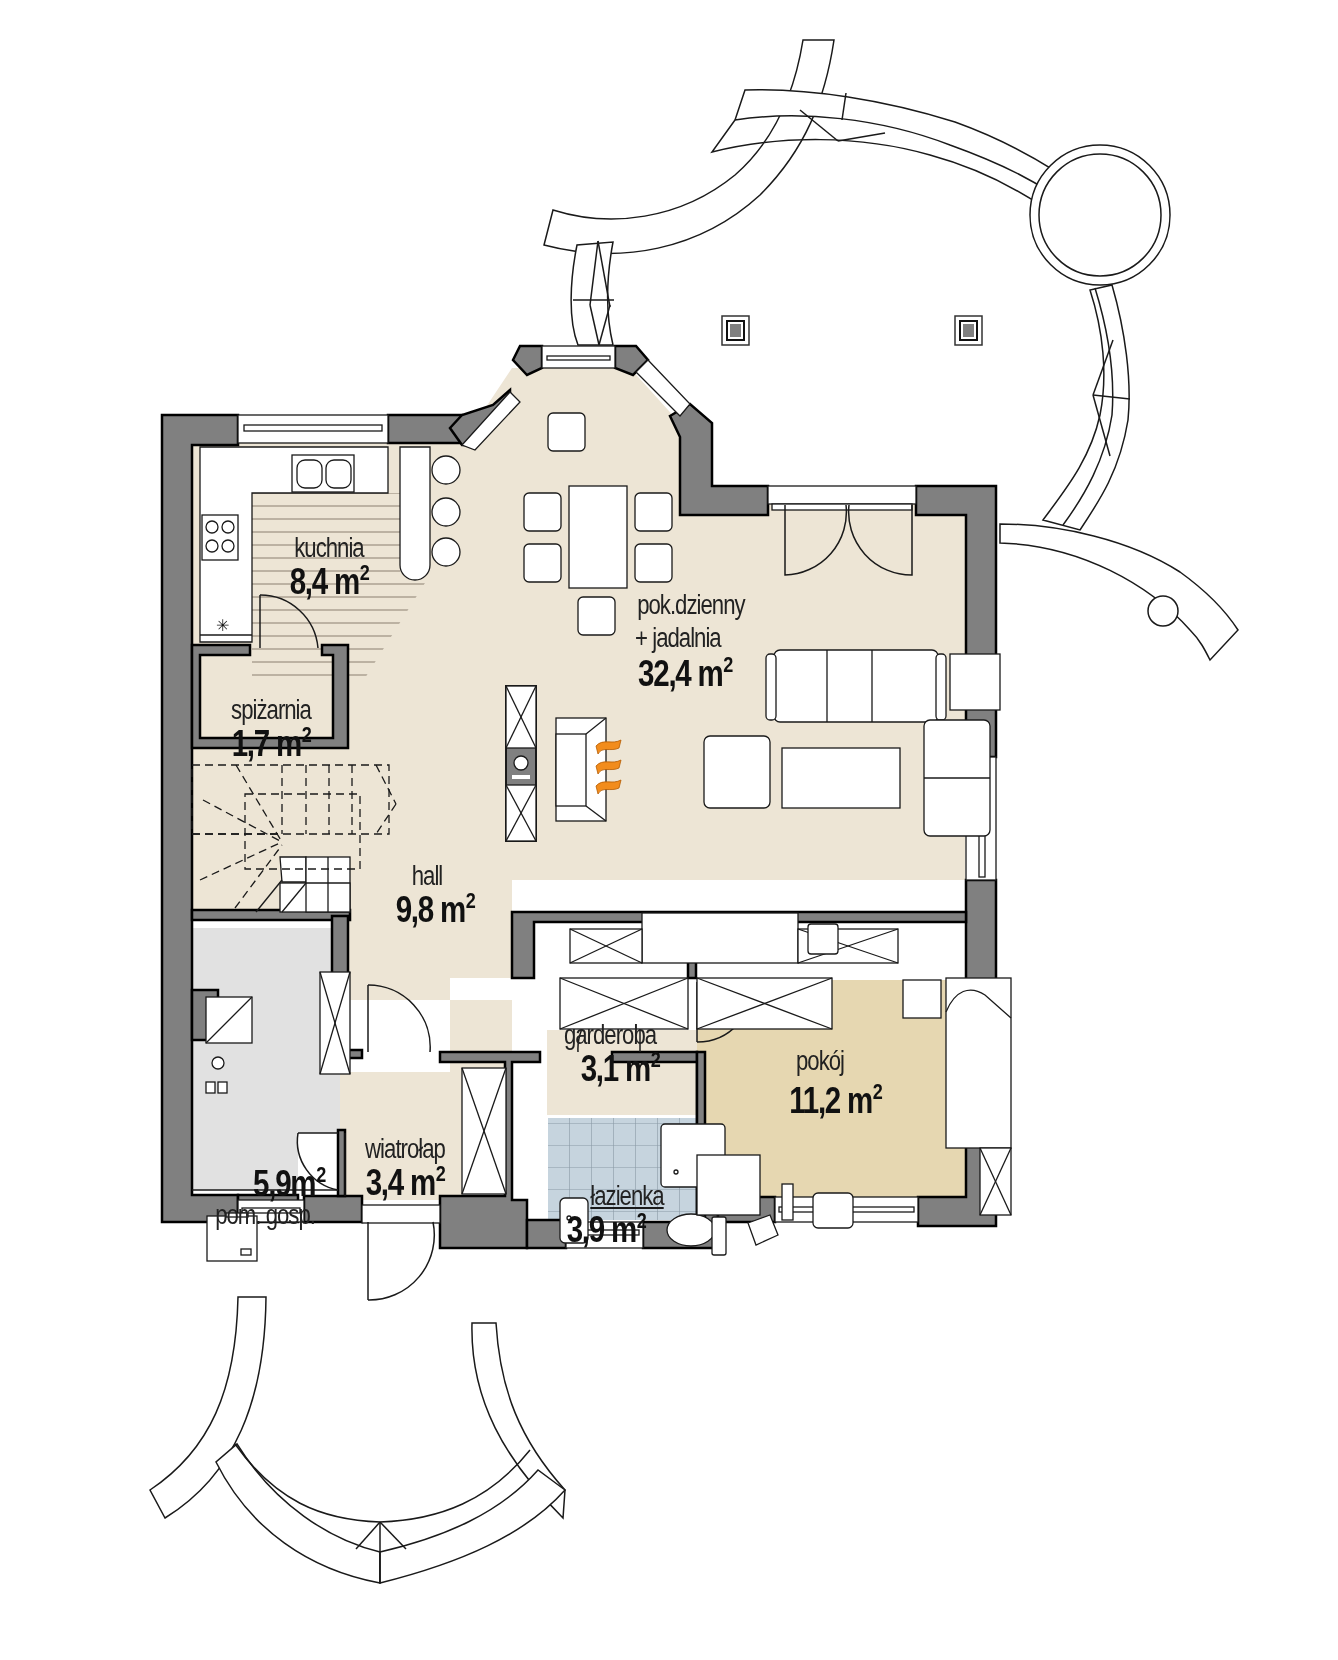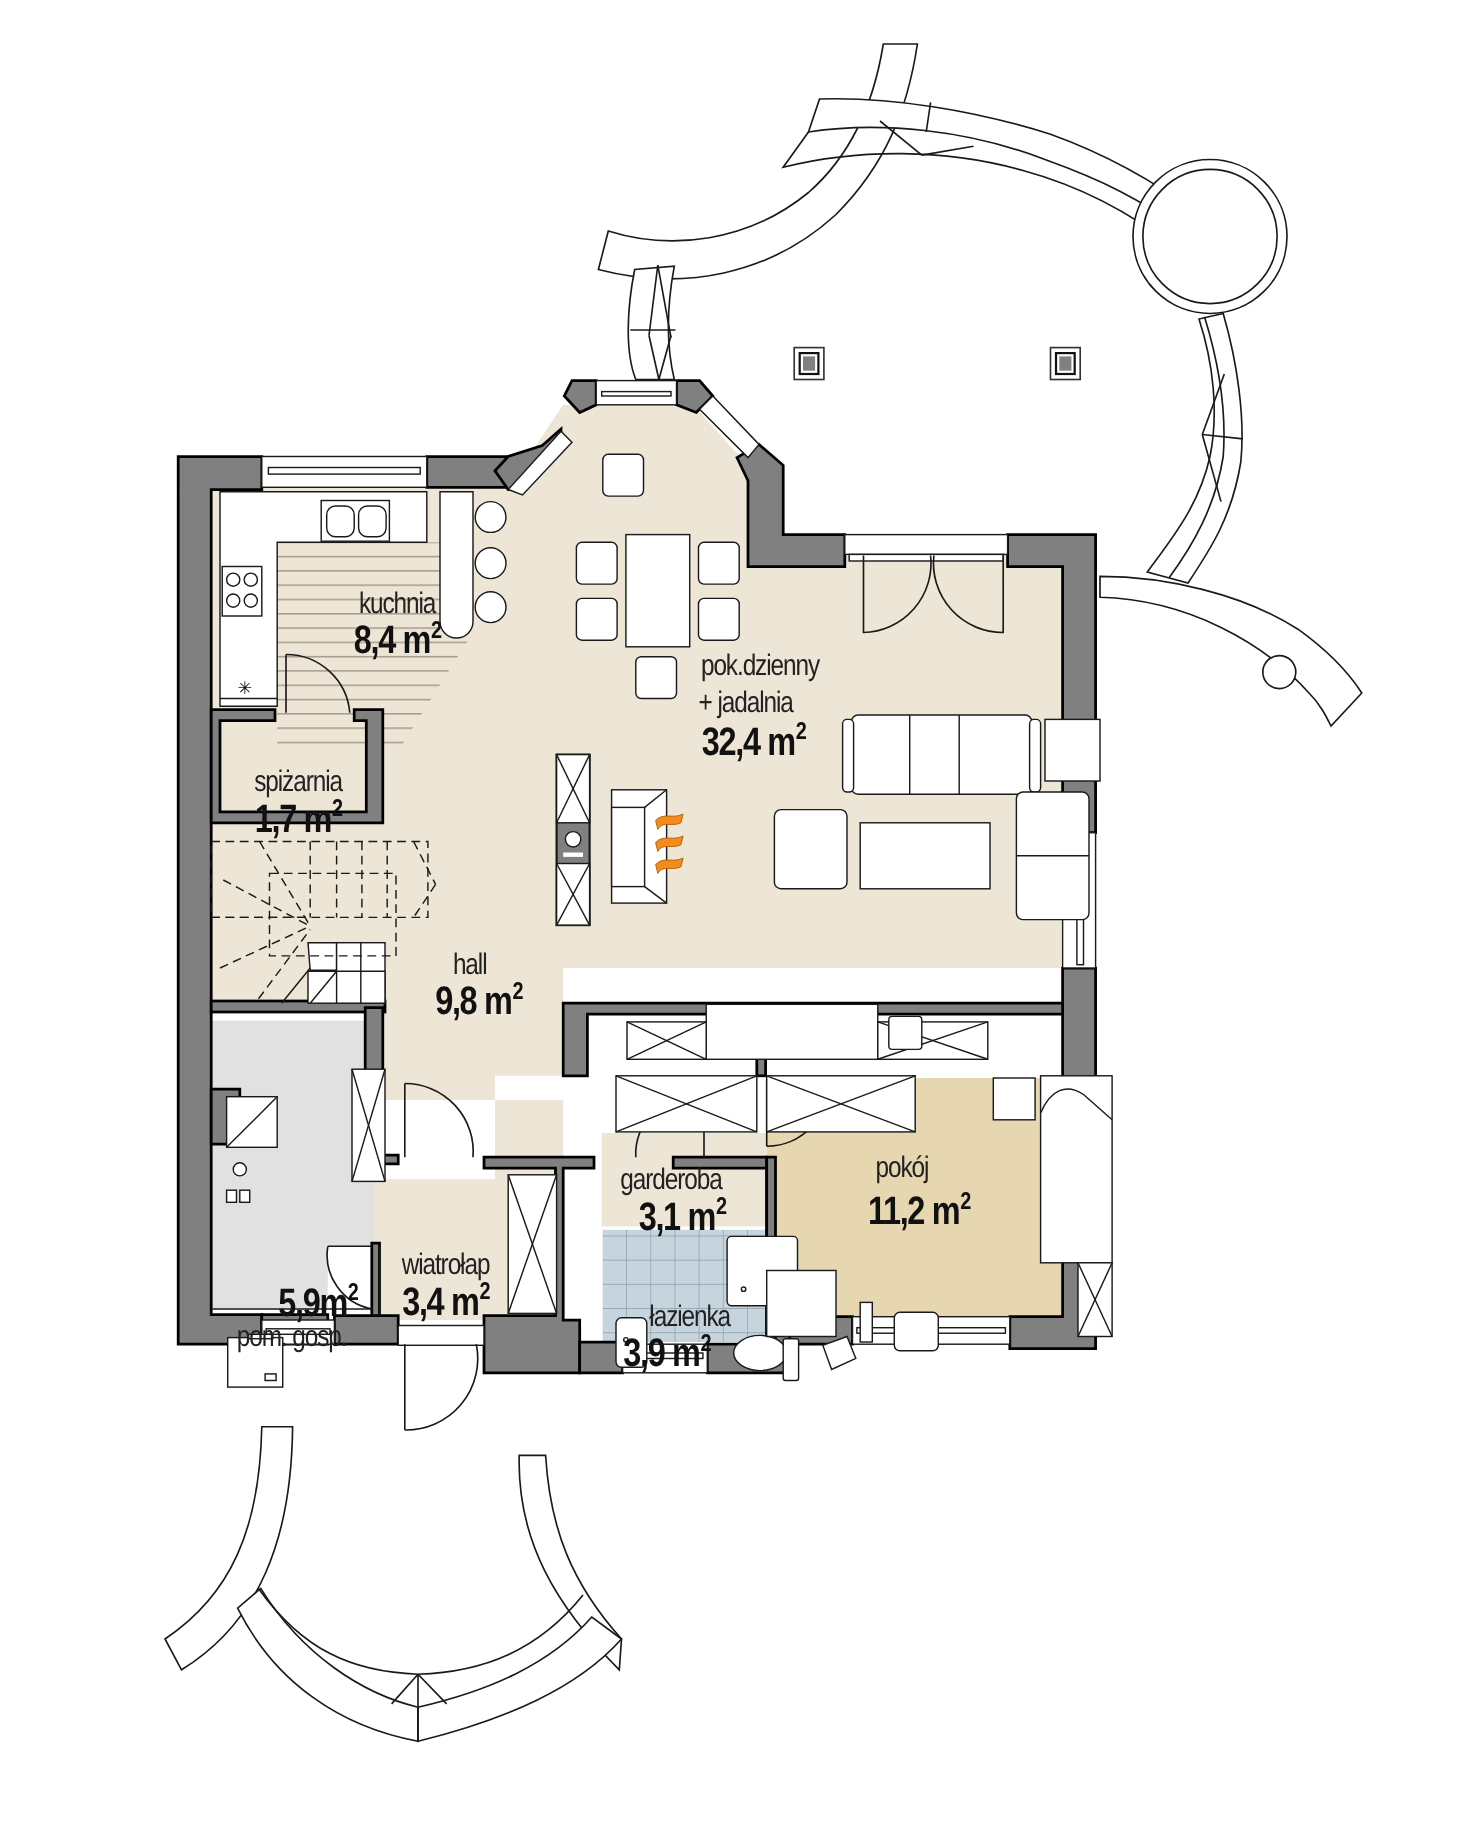--- a/index.html
+++ b/index.html
@@ -320,21 +320,21 @@
     <polygon points="748,1223 770,1215 778,1235 756,1245"></polygon>
   </g>
 
   <g stroke="#1a1a1a" stroke-width="1.3" fill="none">
     <line x1="345" y1="1133" x2="345" y2="1196"></line>
     <line x1="192" y1="1190" x2="338" y2="1190"></line>
     <line x1="338" y1="1133" x2="298" y2="1133"></line>
   </g>
 </svg>
 
-<div class="room-label" style="left:254px; top:535px; width:150px;margin-left:32px;">
+<div class="room-label" style="left:254px; top:535px; width:150px;">
   <span class="room-name">kuchnia</span>
   <span class="room-area"><span>8,4 m</span><sup>2</sup></span>
 </div>
 
 <div class="room-label" style="left:196px; top:697px; width:150px;">
   <span class="room-name">spiżarnia</span>
   <span class="room-area"><span>1,7 m</span><sup>2</sup></span>
 </div>
 
 <div class="room-label" style="left:600px; top:592px; width:190px; text-align:center;">
@@ -351,26 +351,26 @@
 <div class="room-label" style="left:196px; top:1164px; width:145px; text-align:right;">
   <span class="room-area" style="transform-origin:left;"><span>5,9m</span><sup>2</sup></span>
   <span class="room-name" style="transform-origin:left;">pom. gosp.</span>
 </div>
 
 <div class="room-label" style="left:345px; top:1136px; width:120px;">
   <span class="room-name">wiatrołap</span>
   <span class="room-area"><span>3,4 m</span><sup>2</sup></span>
 </div>
 
-<div class="room-label" style="left:540px; top:1022px; width:140px;margin-top:37px;">
+<div class="room-label" style="left:540px; top:1022px; width:140px;">
   <span class="room-name">garderoba</span>
   <span class="room-area" style="margin-left:20px;"><span>3,1 m</span><sup>2</sup></span>
 </div>
 
-<div class="room-label" style="left:545px; top:1183px; width:140px;">
+<div class="room-label" style="left:545px; top:1183px; width:140px;text-decoration:underline;">
   <span class="room-name" style="margin-left:24px;">łazienka</span>
   <span class="room-area" style="margin-left:-18px;"><span>3,9 m</span><sup>2</sup></span>
 </div>
 
 <div class="room-label" style="left:760px; top:1048px; width:150px;text-align:center;">
   <span class="room-name" style="margin-left:-30px;">pokój</span>
   <span class="room-area" style="margin-top:6px;"><span>11,2 m</span><sup>2</sup></span>
 </div>
 
 </body></html>

